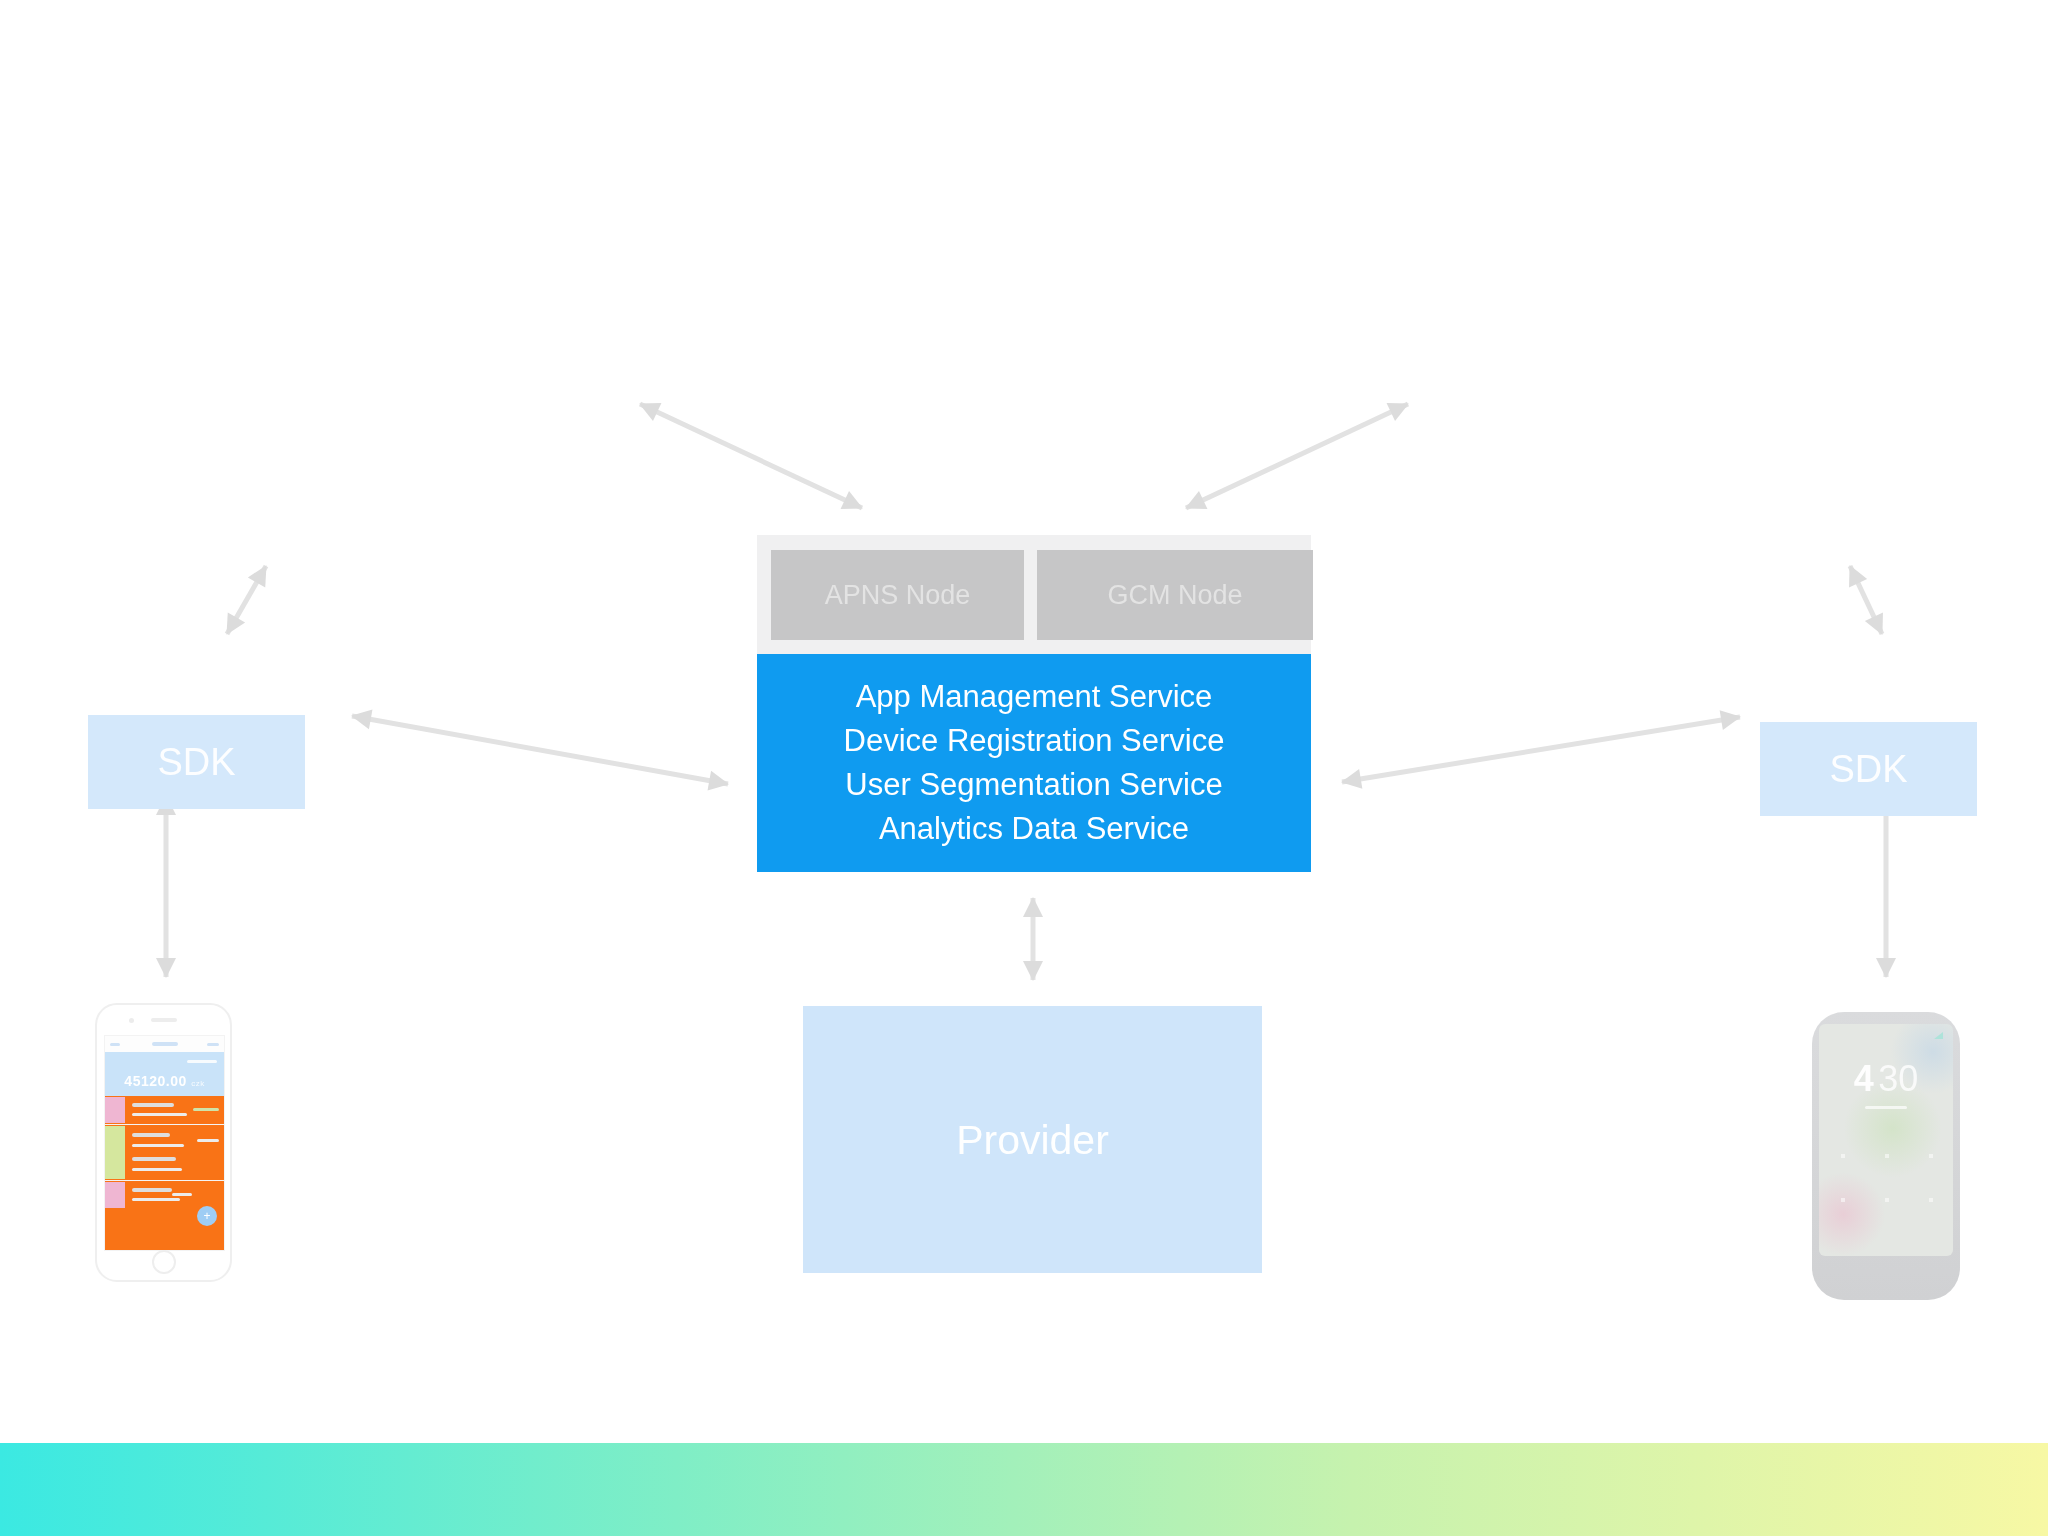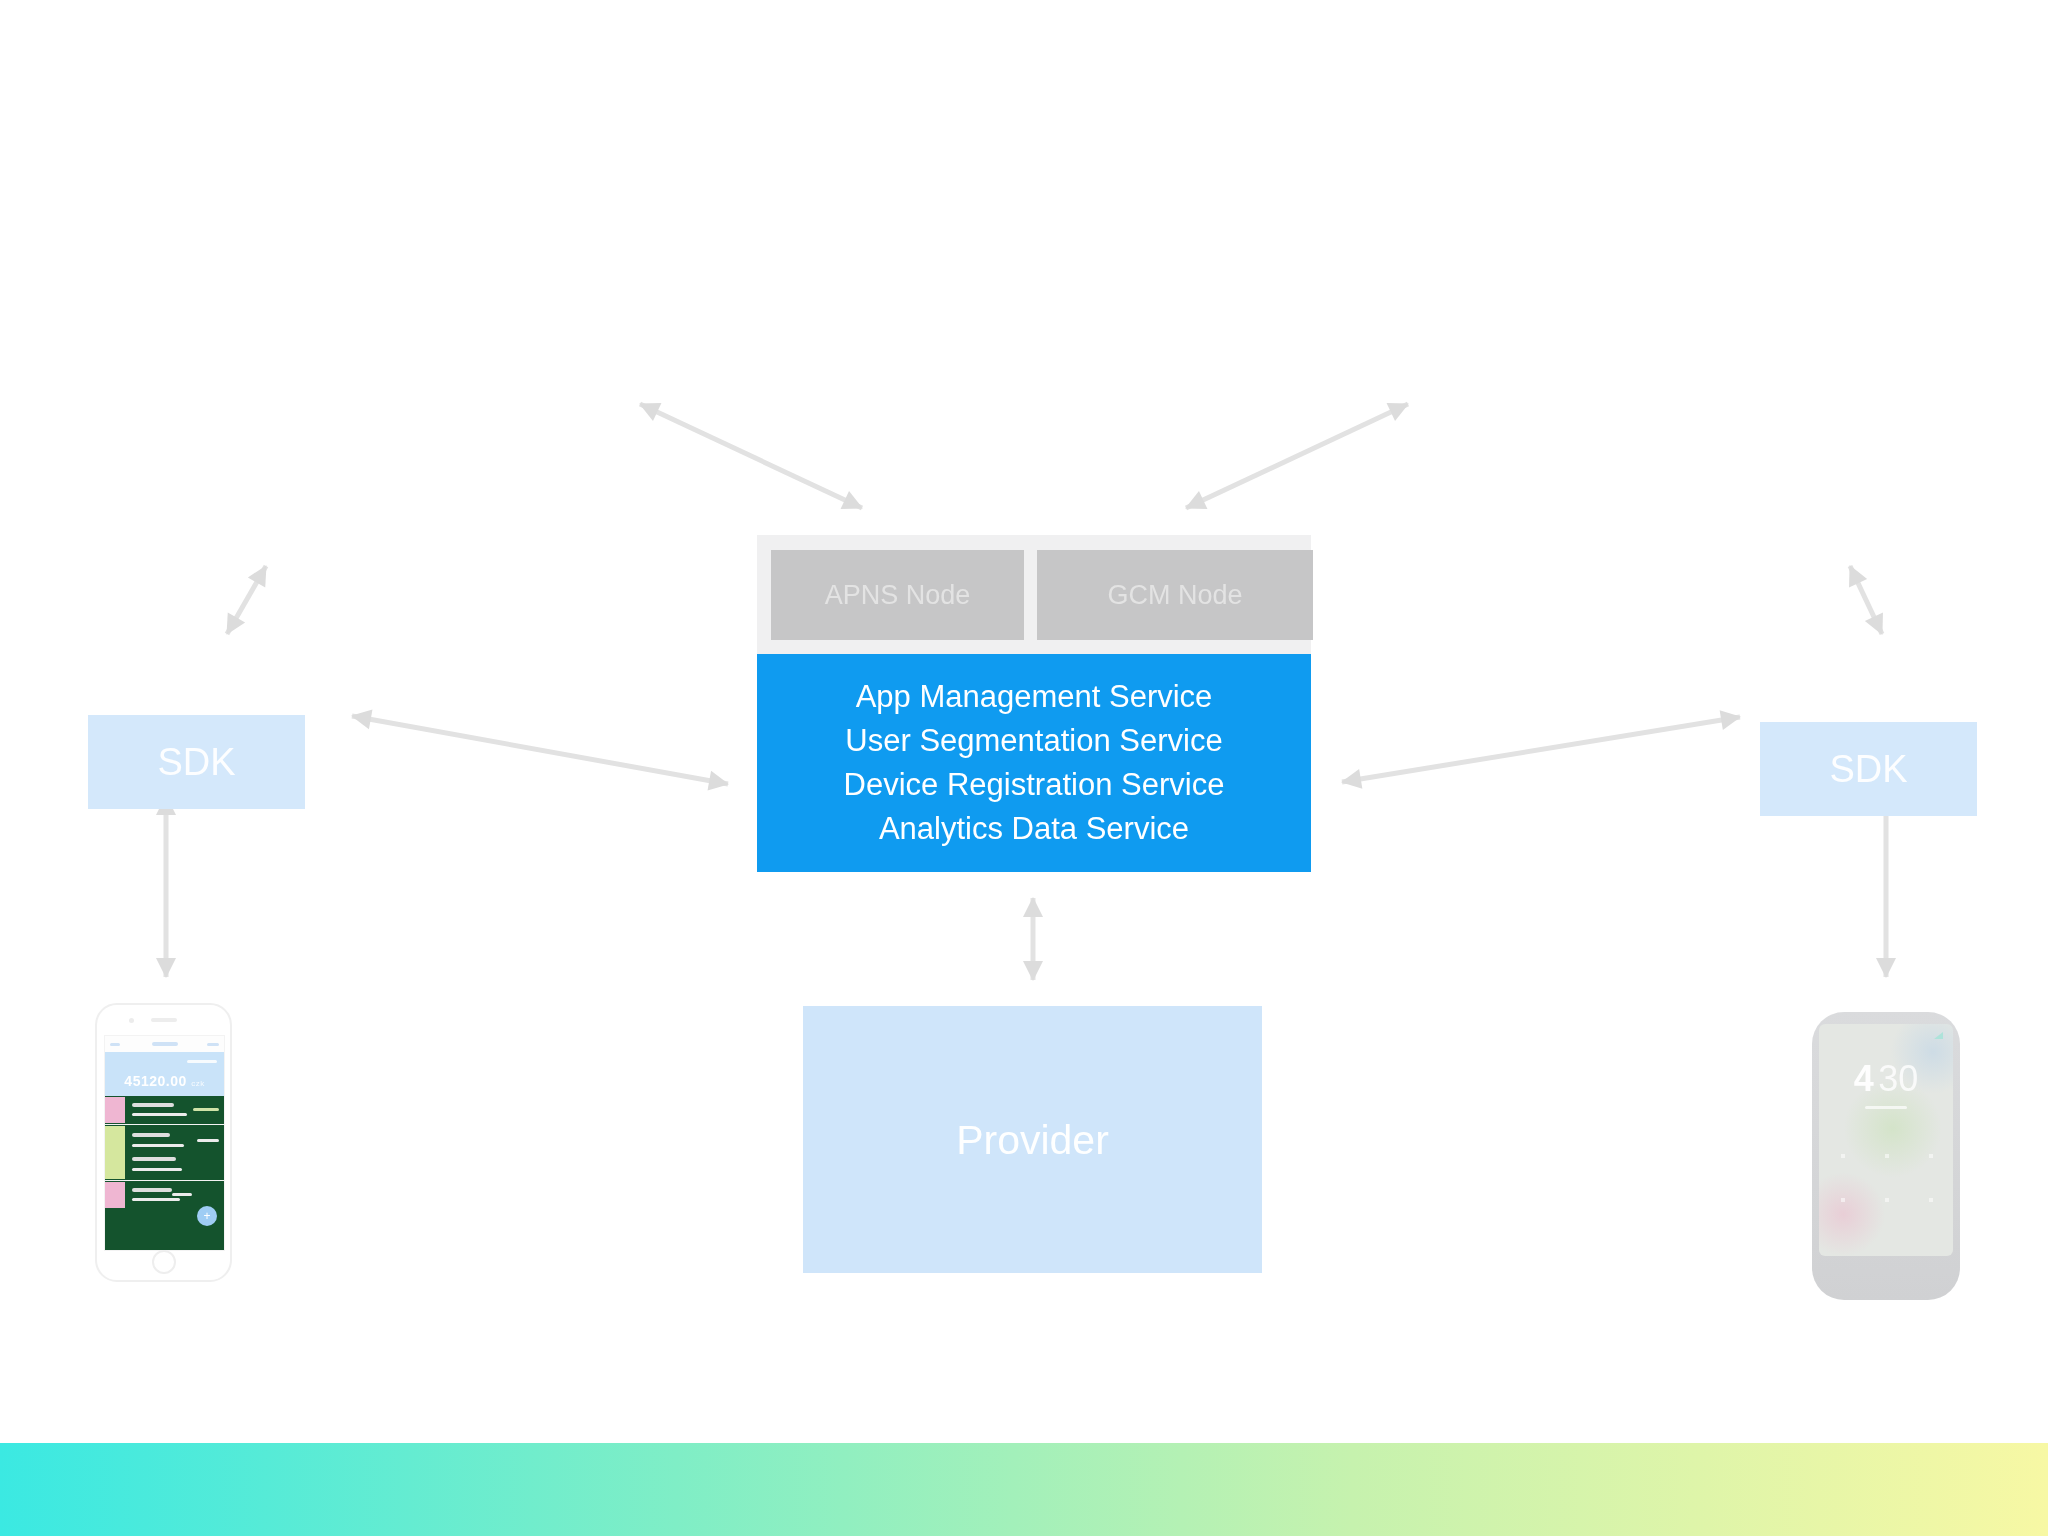--- a/index.html
+++ b/index.html
@@ -40,21 +40,21 @@
   
   .provider{left:803px;top:1006px;width:459px;height:267px;background:#cfe5fa;
     color:rgba(255,255,255,0.97);font-size:41px;line-height:58px;flex-direction:row;}
 
   
   .iphone{position:absolute;left:95px;top:1003px;width:137px;height:279px;background:#ffffff;
     border:2px solid #efefef;border-radius:22px;box-sizing:border-box;}
   .ip-speaker{position:absolute;left:50%;top:13px;transform:translateX(-50%);width:26px;height:4px;
     border-radius:3px;background:#ededed;}
   .ip-camera{position:absolute;left:32px;top:13px;width:5px;height:5px;border-radius:50%;background:#ececec;}
-  .ip-screen{position:absolute;left:7px;top:30px;width:119px;height:214px;background:#14532d;
+  .ip-screen{position:absolute;left:7px;top:30px;width:119px;height:214px;background:#f97316;
     border:1px solid #f3f3f3;overflow:hidden;}
   .ip-nav{position:relative;height:16px;background:#fdfdfd;}
   .ip-nav .bar{position:absolute;top:7px;height:3px;border-radius:2px;background:#cfe2f6;}
   .ip-nav .b-l{left:5px;width:10px;}
   .ip-nav .b-c{left:50%;transform:translateX(-50%);width:26px;height:4px;top:6px;}
   .ip-nav .b-r{right:5px;width:12px;}
   .ip-header{position:relative;height:44px;background:#c9e3f9;color:#ffffff;}
   .ip-header .h-bar{position:absolute;right:7px;top:8px;width:30px;height:3px;background:rgba(255,255,255,0.85);border-radius:2px;}
   .ip-amount{position:absolute;left:0;right:0;bottom:7px;text-align:center;font-size:14px;font-weight:bold;letter-spacing:0.5px;}
   .ip-amount .czk{font-size:8px;font-weight:normal;opacity:0.85;}
@@ -122,22 +122,22 @@
     <div class="node node-apns">
       <span>APNS Node</span>
     </div>
     <div class="node node-gcm">
       <span>GCM Node</span>
     </div>
   </div>
 
   <div class="services" style="background:#0f9bf0;">
     <div>App Management Service</div>
+    <div>Device Registration Service</div>
     <div>User Segmentation Service</div>
-    <div>Device Registration Service</div>
     <div>Analytics Data Service</div>
   </div>
 
   <div class="cbox sdk sdk-left">
     <span>SDK</span>
   </div>
   <div class="cbox sdk sdk-right">
     <span>SDK</span>
   </div>
 

